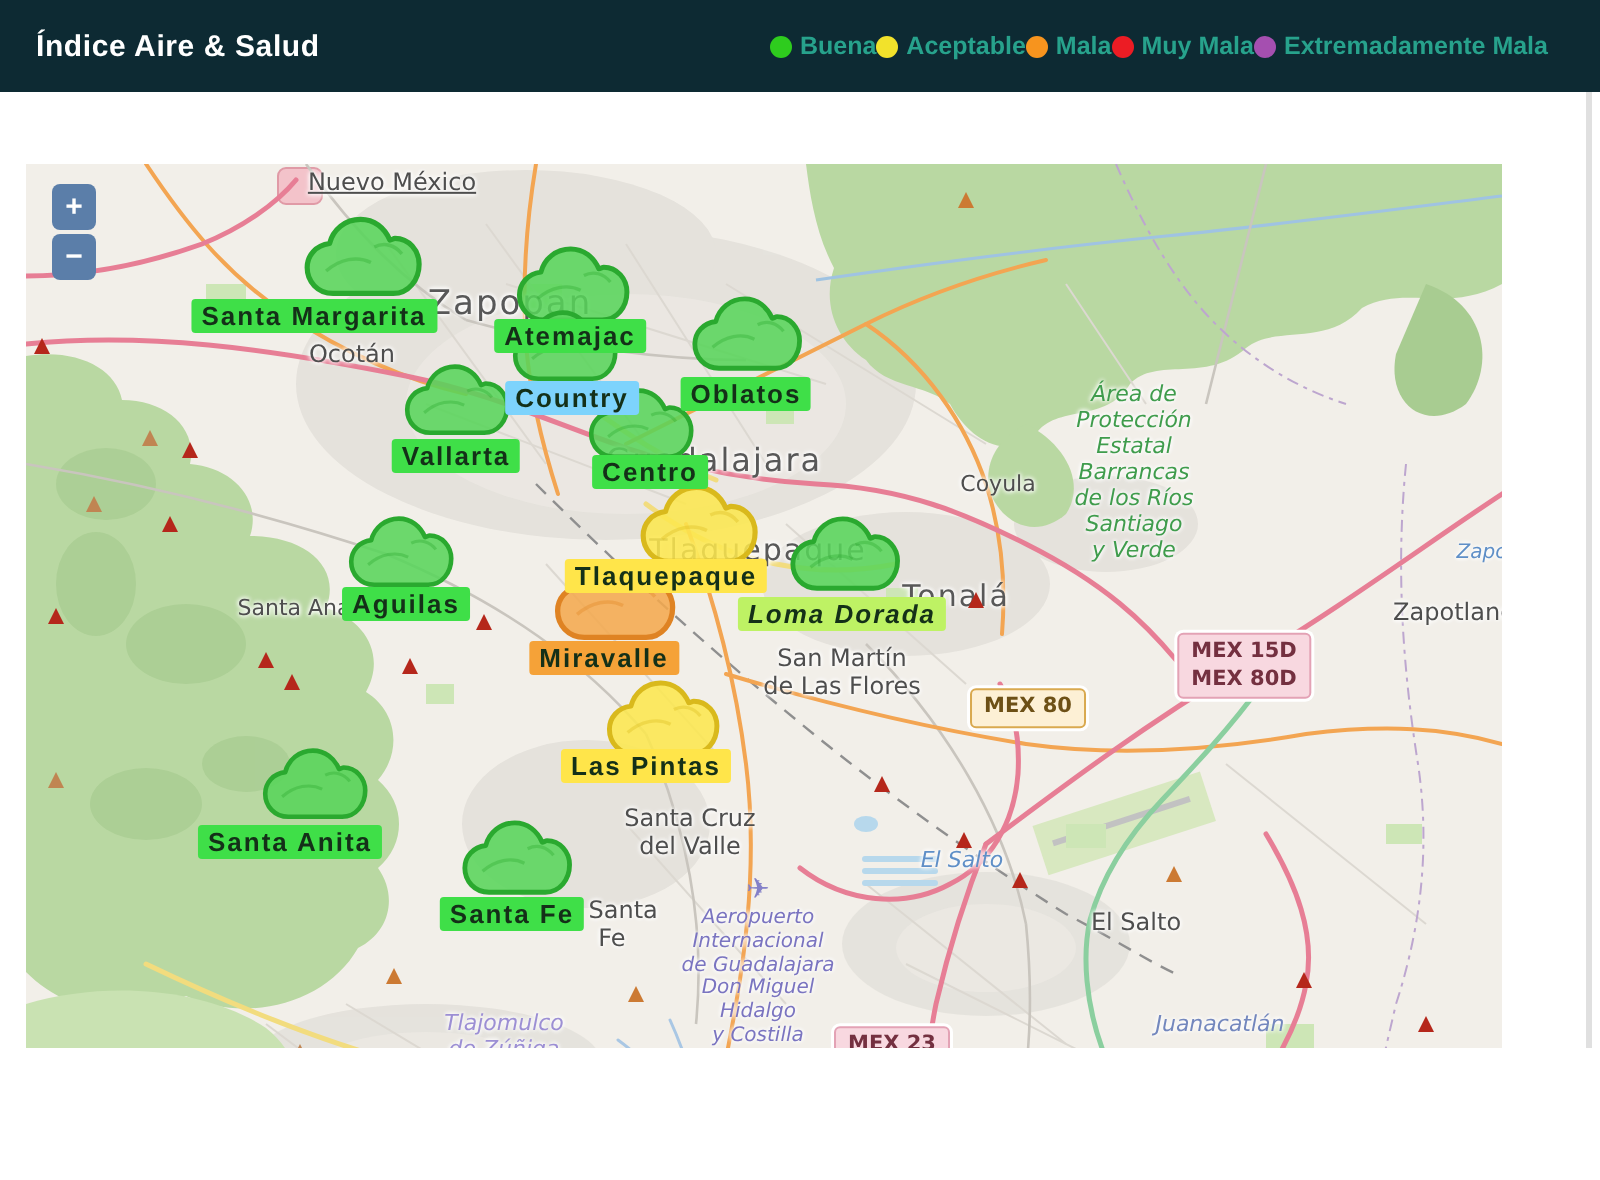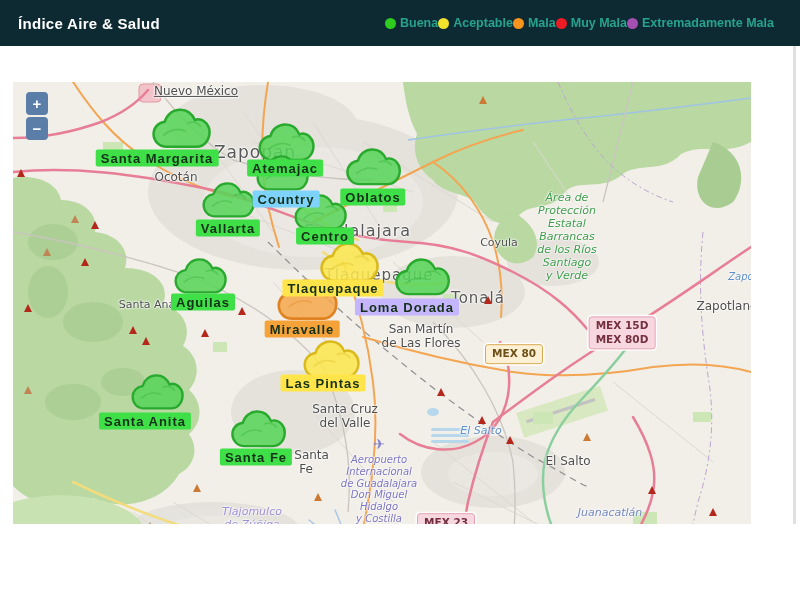--- a/index.html
+++ b/index.html
@@ -354,21 +354,21 @@
         <div class="slabel" style="left: 312px; top: 154px; background: rgb(63, 223, 72);">Centro</div>
         <div class="cloud" style="left: 306px; top: 158.5px;"><svg width="62" height="45" viewBox="0 0 72 52">
             <path d="M18 46 C9 46 3 39 3 31 C3 24 8 18 16 17 C18 9 25 3 34 3 C42 3 48 8 51 15 C52 15 53 14 54 14 C62 14 68 21 68 29 C68 38 62 46 53 46 Z" fill="#fbe74e" fill-opacity="0.87" stroke="#d9b91c" stroke-width="3" stroke-linejoin="round"></path>
             <path d="M14 33 C22 26 32 24 40 28 M42 19 C48 16 54 18 58 23" fill="none" stroke="#d9b91c" stroke-opacity="0.35" stroke-width="2"></path>
           </svg></div>
         <div class="slabel" style="left: 320px; top: 206px; background: rgb(255, 229, 74);">Tlaquepaque</div>
         <div class="cloud" style="left: 381px; top: 175px;"><svg width="58" height="42" viewBox="0 0 72 52">
             <path d="M18 46 C9 46 3 39 3 31 C3 24 8 18 16 17 C18 9 25 3 34 3 C42 3 48 8 51 15 C52 15 53 14 54 14 C62 14 68 21 68 29 C68 38 62 46 53 46 Z" fill="#57d45a" fill-opacity="0.87" stroke="#2aa92f" stroke-width="3" stroke-linejoin="round"></path>
             <path d="M14 33 C22 26 32 24 40 28 M42 19 C48 16 54 18 58 23" fill="none" stroke="#2aa92f" stroke-opacity="0.35" stroke-width="2"></path>
           </svg></div>
-        <div class="slabel" style="left: 394px; top: 225px; background: #c4b5fd;">Loma Dorada</div>
+        <div class="slabel" style="left: 408px; top: 225px; background: #bef264; font-style: italic;">Loma Dorada</div>
         <div class="cloud" style="left: 160px; top: 175px;"><svg width="56" height="40" viewBox="0 0 72 52">
             <path d="M18 46 C9 46 3 39 3 31 C3 24 8 18 16 17 C18 9 25 3 34 3 C42 3 48 8 51 15 C52 15 53 14 54 14 C62 14 68 21 68 29 C68 38 62 46 53 46 Z" fill="#57d45a" fill-opacity="0.87" stroke="#2aa92f" stroke-width="3" stroke-linejoin="round"></path>
             <path d="M14 33 C22 26 32 24 40 28 M42 19 C48 16 54 18 58 23" fill="none" stroke="#2aa92f" stroke-opacity="0.35" stroke-width="2"></path>
           </svg></div>
         <div class="slabel" style="left: 190px; top: 220px; background: rgb(63, 223, 72);">Aguilas</div>
         <div class="cloud" style="left: 263px; top: 196px;"><svg width="64" height="46" viewBox="0 0 72 52">
             <path d="M18 46 C9 46 3 39 3 31 C3 24 8 18 16 17 C18 9 25 3 34 3 C42 3 48 8 51 15 C52 15 53 14 54 14 C62 14 68 21 68 29 C68 38 62 46 53 46 Z" fill="#f4a94e" fill-opacity="0.87" stroke="#df8323" stroke-width="3" stroke-linejoin="round"></path>
             <path d="M14 33 C22 26 32 24 40 28 M42 19 C48 16 54 18 58 23" fill="none" stroke="#df8323" stroke-opacity="0.35" stroke-width="2"></path>
           </svg></div>
         <div class="slabel" style="left: 289px; top: 247px; background: rgb(245, 162, 56);">Miravalle</div>

